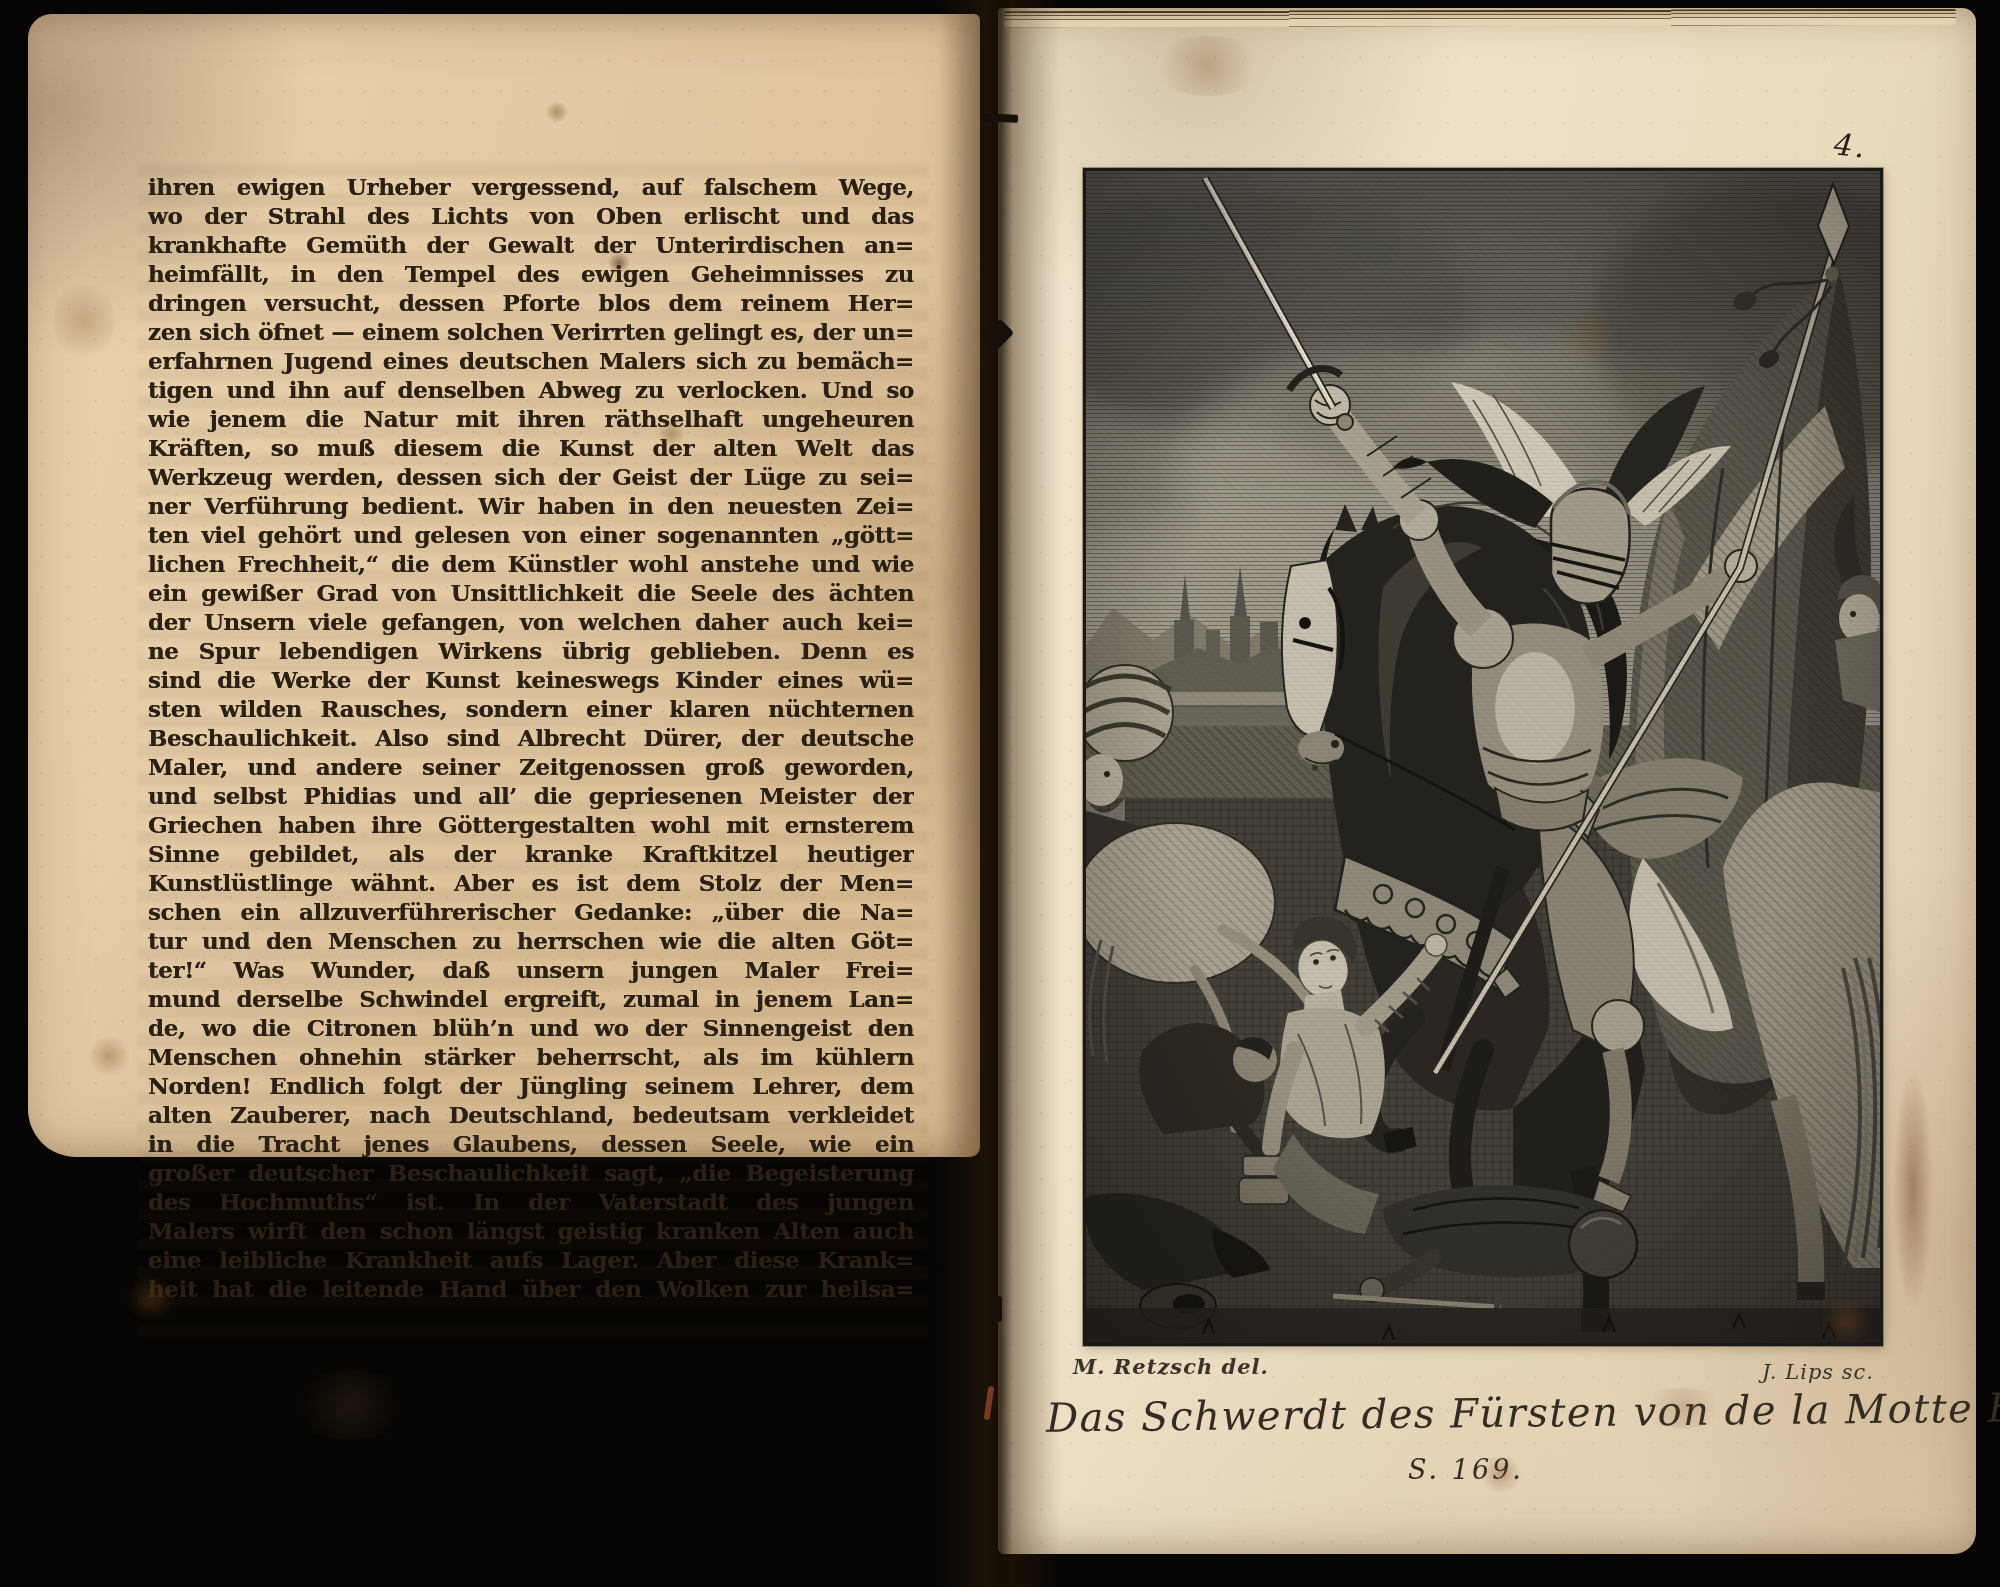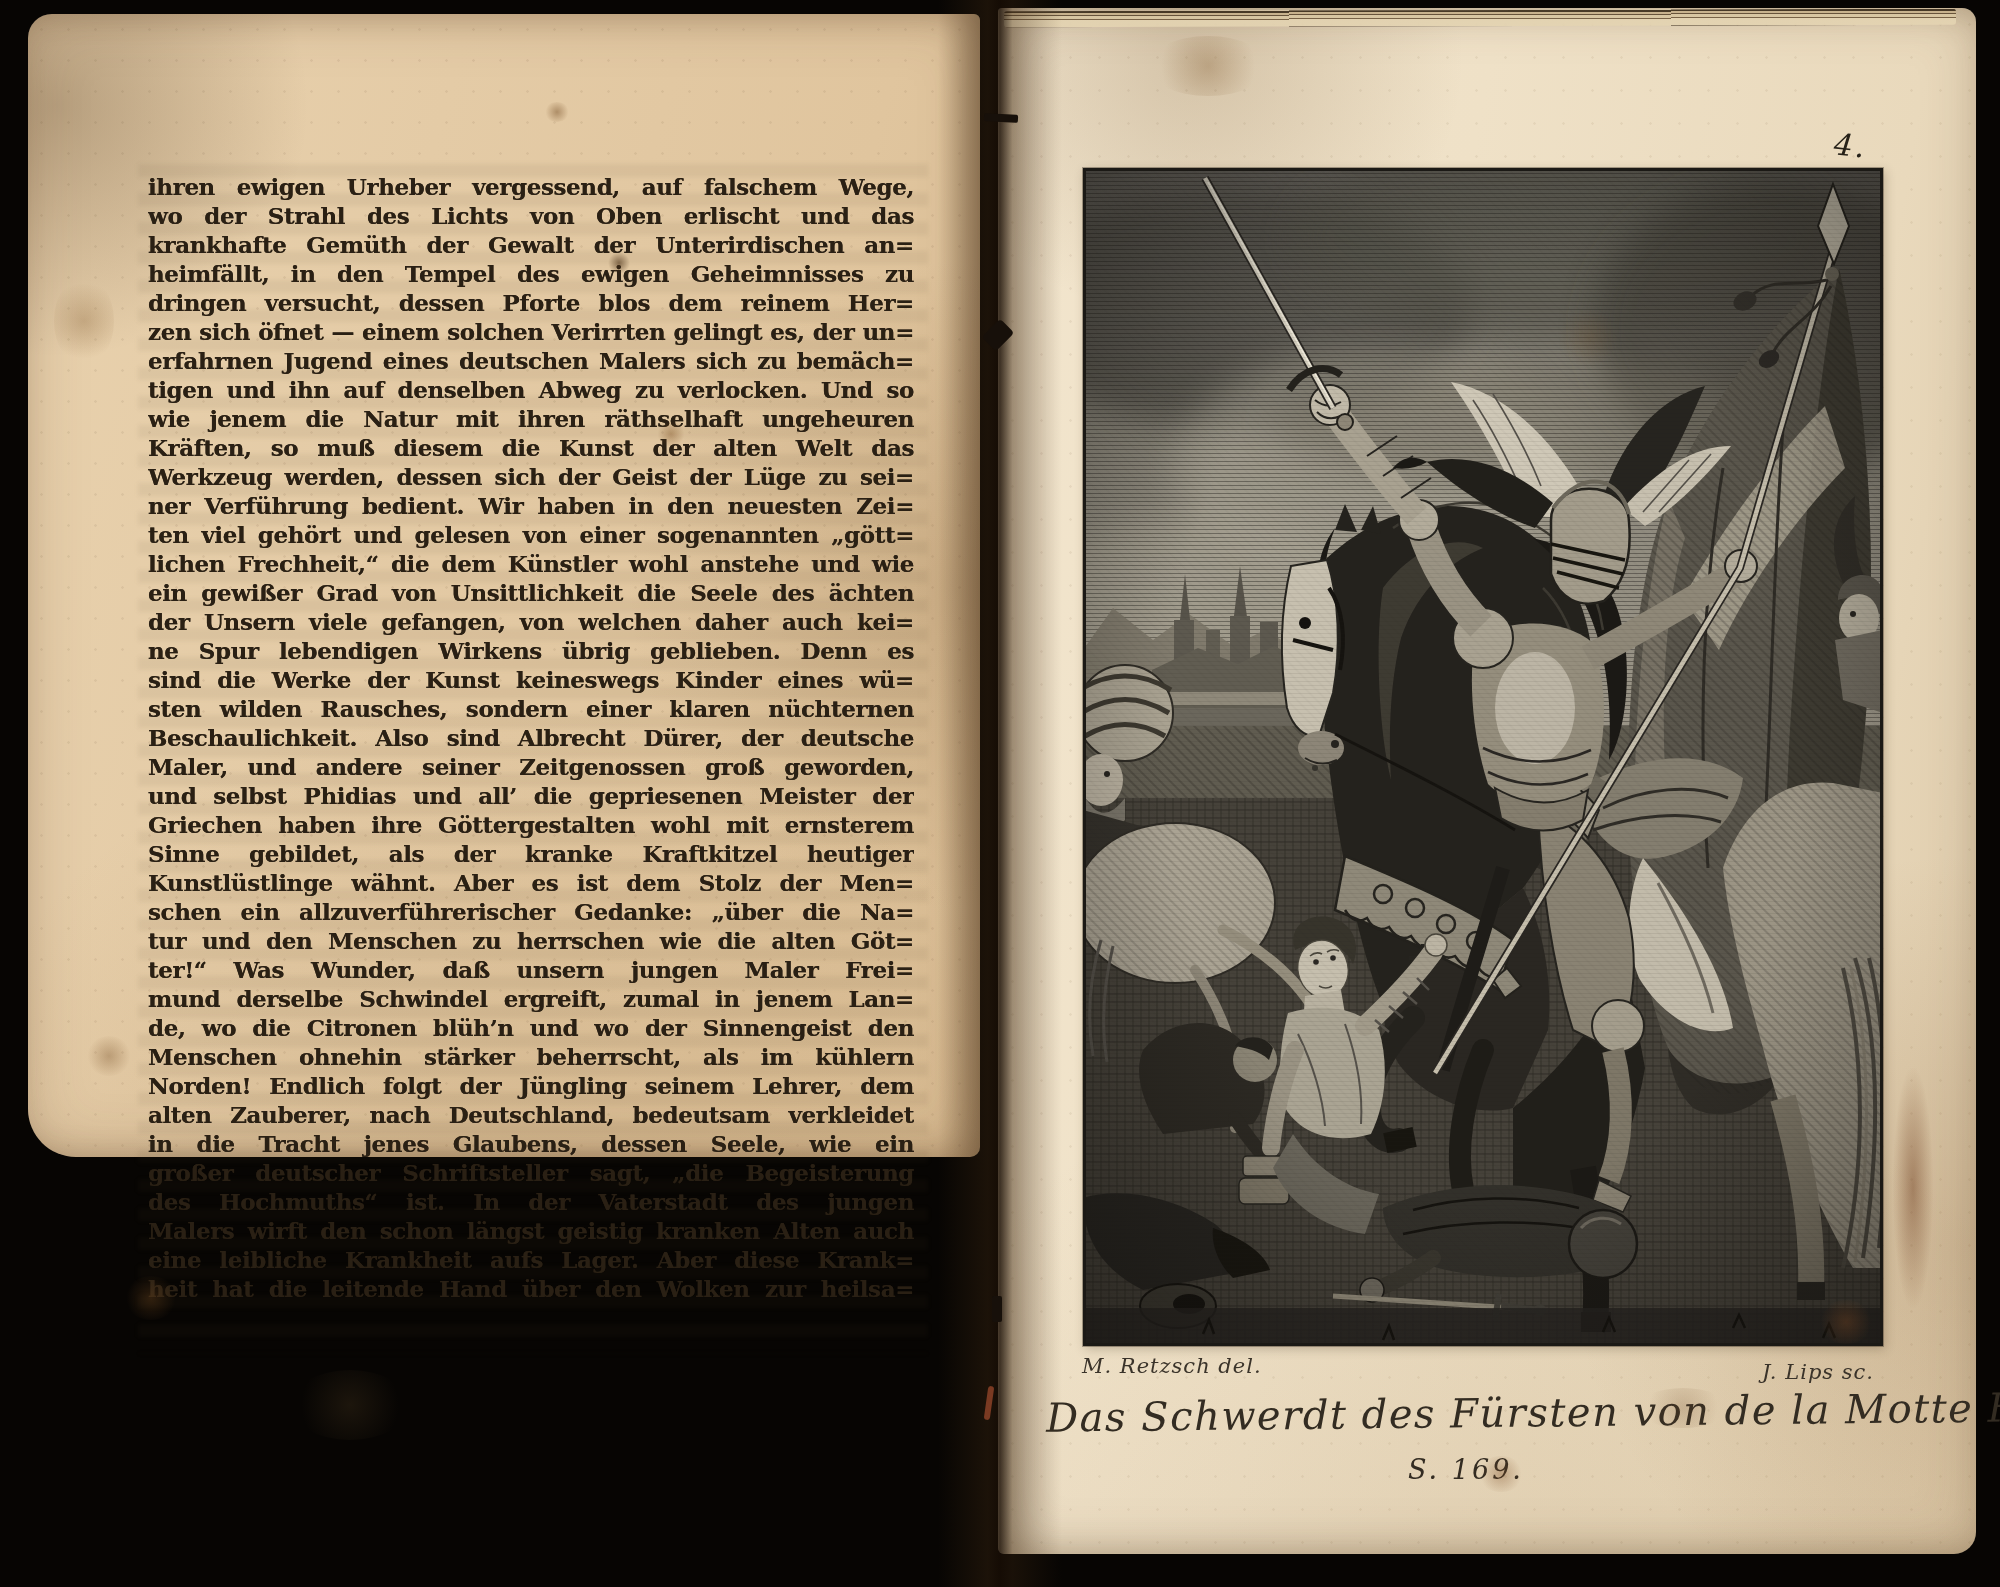--- a/index.html
+++ b/index.html
@@ -71,21 +71,21 @@
   .plate{position:absolute;left:85px;top:160px;width:800px;height:1178px;
          box-shadow:0 0 0 1px rgba(40,32,20,.35), 2px 3px 10px rgba(60,45,25,.25);}
   .plate svg{display:block;width:800px;height:1178px;}
 
   .plate-number{
     position:absolute;left:836px;top:122px;width:70px;
     font-style:italic;font-size:30px;color:#262118;transform:rotate(6deg);
     letter-spacing:2px;
   }
   .credit{position:absolute;font-style:italic;font-size:21px;color:var(--caption_ink);letter-spacing:1px;}
-  .credit-left{left:84px;top:1346px;}
+  .credit-left{left:75px;top:1346px;font-weight:bold;}
   .credit-right{right:102px;top:1352px;}
   .engraving-caption{
     position:absolute;left:48px;top:1382px;width:890px;text-align:center;
     font-style:italic;font-size:40px;color:#332c22;letter-spacing:1.5px;
     transform:rotate(-.6deg);white-space:nowrap;
   }
   .page-ref{
     position:absolute;left:348px;top:1446px;width:240px;text-align:center;
     font-style:italic;font-size:27px;color:#332c22;letter-spacing:3px;
   }
@@ -139,21 +139,21 @@
         <div class="fraktur-line">Kunstlüstlinge wähnt.  Aber es ist dem Stolz der Men=</div>
         <div class="fraktur-line">schen ein allzuverführerischer Gedanke: „über die Na=</div>
         <div class="fraktur-line">tur und den Menschen zu herrschen wie die alten Göt=</div>
         <div class="fraktur-line">ter!“ Was Wunder, daß unsern jungen Maler Frei=</div>
         <div class="fraktur-line">mund derselbe Schwindel ergreift, zumal in jenem Lan=</div>
         <div class="fraktur-line">de, wo die Citronen blüh’n und wo der Sinnengeist den</div>
         <div class="fraktur-line">Menschen ohnehin stärker beherrscht, als im kühlern</div>
         <div class="fraktur-line">Norden! Endlich folgt der Jüngling seinem Lehrer, dem</div>
         <div class="fraktur-line">alten Zauberer, nach Deutschland, bedeutsam verkleidet</div>
         <div class="fraktur-line">in die Tracht jenes Glaubens, dessen Seele, wie ein</div>
-        <div class="fraktur-line">großer deutscher Schriftsteller sagt, „die Begeisterung</div>
+        <div class="fraktur-line">großer deutscher Beschaulichkeit sagt, „die Begeisterung</div>
         <div class="fraktur-line">des Hochmuths“ ist.  In der Vaterstadt des jungen</div>
         <div class="fraktur-line">Malers wirft den schon längst geistig kranken Alten auch</div>
         <div class="fraktur-line">eine leibliche Krankheit aufs Lager.  Aber diese Krank=</div>
         <div class="fraktur-line">heit hat die leitende Hand über den Wolken zur heilsa=</div>
       </div>
 
     <div class="stain" style="left:516px;top:88px;width:26px;height:20px;background:radial-gradient(circle,rgba(110,70,30,.45),transparent 70%);"></div>
     <div class="stain" style="left:580px;top:238px;width:22px;height:22px;background:radial-gradient(circle,rgba(70,45,20,.6),transparent 70%);"></div>
     <div class="stain" style="left:628px;top:408px;width:30px;height:24px;background:radial-gradient(circle,rgba(120,75,30,.4),transparent 70%);"></div>
     <div class="stain" style="left:26px;top:262px;width:60px;height:90px;background:radial-gradient(circle,rgba(130,90,45,.30),transparent 70%);"></div>

